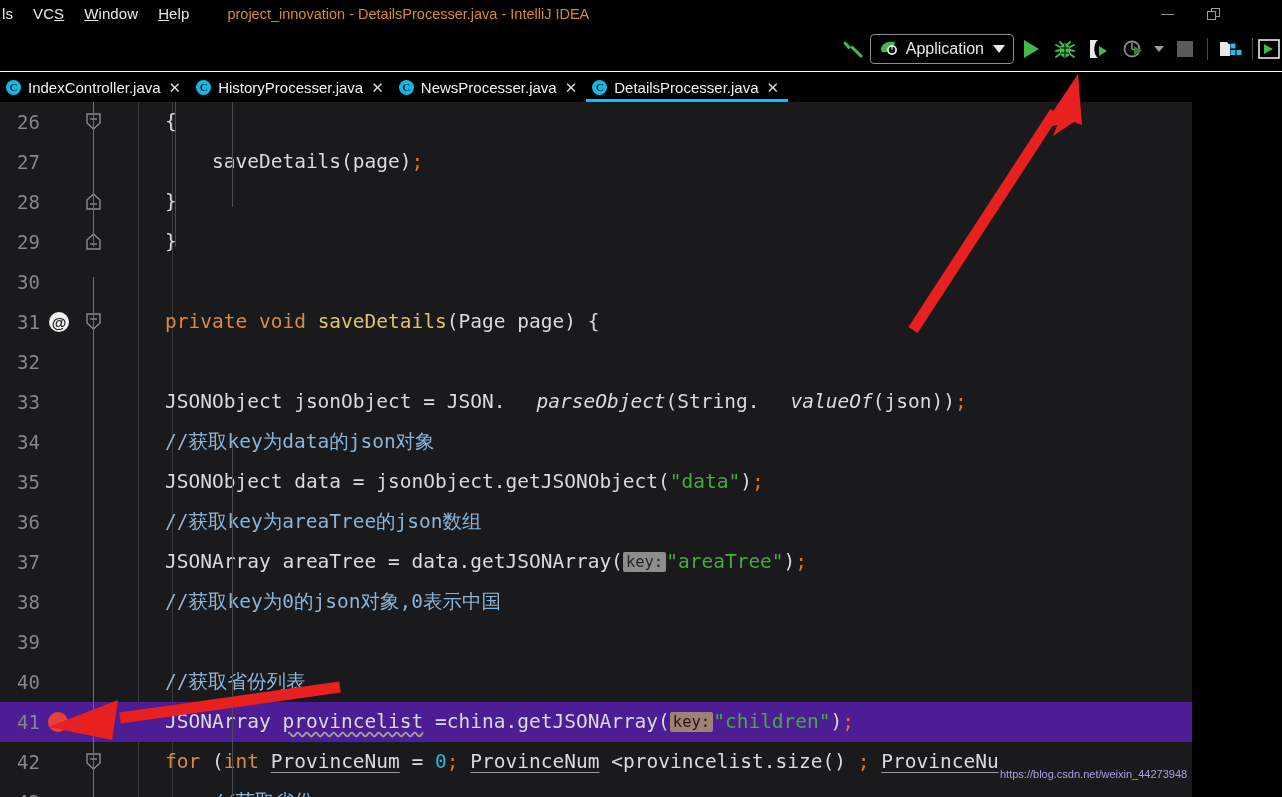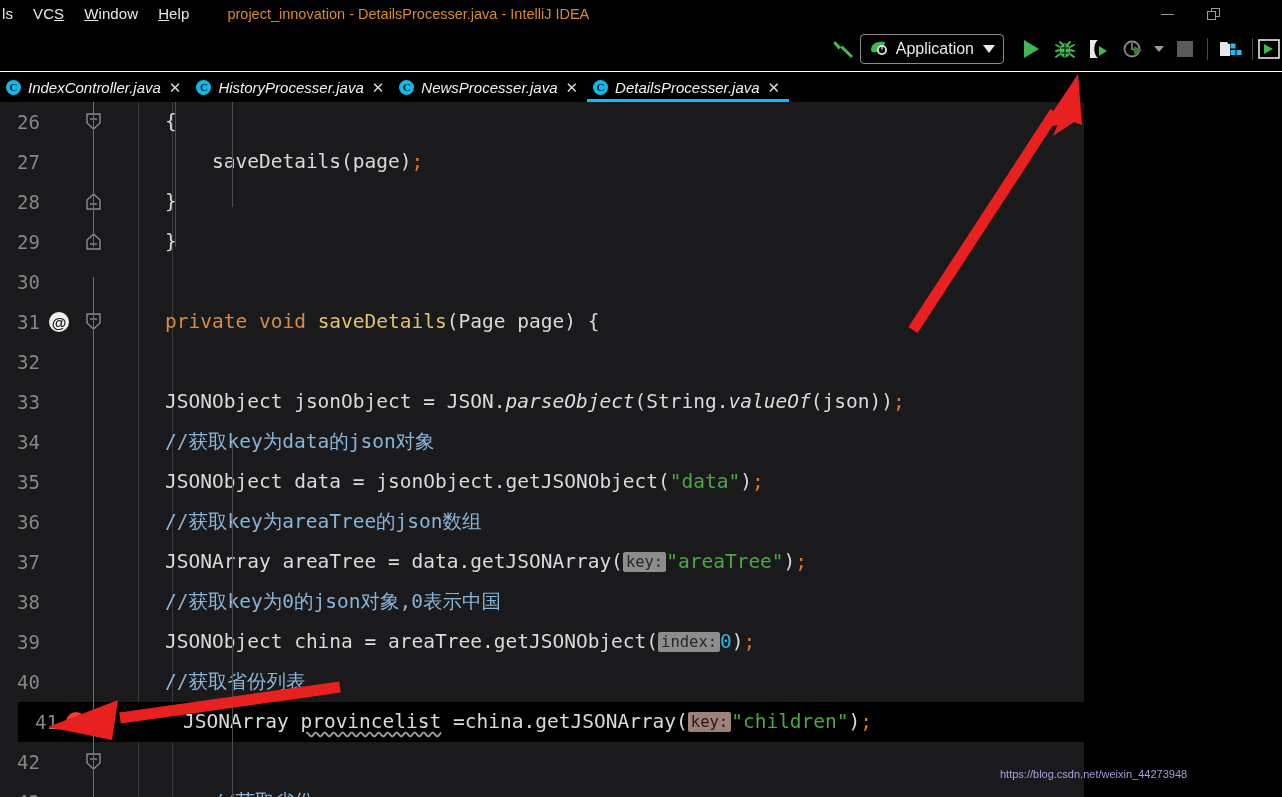--- a/index.html
+++ b/index.html
@@ -97,21 +97,20 @@
     background: #4a4a4a;
     margin: 0 5px;
   }
   .run-config {
     display: flex; align-items: center;
     gap: 7px;
     height: 28px;
     padding: 0 8px 0 8px;
     border: 1px solid #8c8c8c;
     border-radius: 4px;
-    margin-right: 10px;
     cursor: default;
   }
   .run-config .rc-label {
     color: #e9e9e9;
     font-size: 16px;
     white-space: nowrap;
   }
   .caret-dn {
     width: 0; height: 0;
     border-left: 6px solid transparent;
@@ -145,21 +144,20 @@
   .tab.active::after {
     content: "";
     position: absolute; left: 0; right: 0; bottom: 0;
     height: 3px;
     background: #00c3ff;
   }
   .tab-label {
     color: #f0f0f0;
     font-size: 15px;
     white-space: nowrap;
-    font-style: italic;
   }
   .java-ic {
     width: 15px; height: 15px; border-radius: 50%;
     background: #14b8e8;
     color: #0a2230;
     font-size: 11px;
     font-weight: bold;
     display: flex; align-items: center; justify-content: center;
     font-family: "Liberation Serif", serif;
     flex: 0 0 auto;
@@ -168,21 +166,21 @@
     color: #d8d8d8;
     font-size: 15px;
     line-height: 1;
     margin-left: 1px;
     cursor: default;
   }
 
   
   .editor {
     position: absolute; left: 0; top: 102px;
-    width: 1084px; height: 695px;
+    width: 1192px; height: 695px;
     background: #1a1a1c;
     overflow: hidden;
   }
   .gutter {
     position: absolute; left: 0; top: 0;
     width: 138px; height: 695px;
     background: #1a1a1c;
     border-right: 1px solid #3a3a3c;
   }
   .gutter-sep2 {
@@ -192,21 +190,21 @@
   }
   .code-area {
     position: absolute; left: 0; top: 0;
     width: 1282px; height: 695px;
   }
   .line {
     position: relative;
     height: 40px;
     box-sizing: border-box;
   }
-  .line.hl { background: #000000; margin-left: 18px; }
+  .line.hl { background: #4c1d95; }
   .ln {
     position: absolute; left: 0; top: 0;
     width: 40px;
     text-align: right;
     color: #868789;
     font-family: "DejaVu Sans Mono", monospace;
     font-size: 19px;
     line-height: 40px;
   }
   .code {
@@ -218,21 +216,21 @@
     color: #d9dadb;
   }
 
   
   .kw   { color: #d98a46; }
   .meth { color: #e2c36a; margin-top: 20px; }
   .str  { color: #4aa843; }
   .num  { color: #25b8e0; }
   .cmt  { color: #8ab4d8; }
   .punc { color: #d9782d; }
-  .ital { font-style: italic; }
+  .ital { font-style: italic; margin-left: 31px; }
   .ul   { text-decoration: underline; text-decoration-color: #9a9a9a; text-underline-offset: 4px; }
   .squig {
     text-decoration: underline;
     text-decoration-style: wavy;
     text-decoration-color: #a0a0a0;
     text-underline-offset: 3px;
   }
   .hint {
     background: #8d8d8d;
     color: #26272a;
@@ -511,37 +509,37 @@
         <div class="line">
           <div class="ln">37</div>
           <div class="code"><span>JSONArray areaTree = data.getJSONArray(</span><span class="hint">key:</span><span class="str">"areaTree"</span><span>)</span><span class="punc">;</span></div>
         </div>
         <div class="line">
           <div class="ln">38</div>
           <div class="code"><span class="cmt">//获取key为0的json对象,0表示中国</span></div>
         </div>
         <div class="line">
           <div class="ln">39</div>
-          <div class="code"><span>JSONObject china = areaTree.getJSONObject(</span><span class="hint">index:</span><span class="num">0</span><span>)</span><span class="punc">;</span></div>
         </div>
         <div class="line">
           <div class="ln">40</div>
           <div class="code"><span class="cmt">//获取省份列表</span></div>
         </div>
         <div class="line hl">
           <div class="ln">41</div>
           <div class="breakpoint"></div>
           <div class="code"><span>JSONArray </span><span class="squig">provincelist</span><span> =china.getJSONArray(</span><span class="hint">key:</span><span class="str">"children"</span><span>)</span><span class="punc">;</span></div>
         </div>
         <div class="line">
           <div class="ln">42</div>
           <div class="fold"><svg width="17" height="17" viewBox="0 0 17 17">
               <path d="M2 1 H15 V10 L8.5 16 L2 10 Z" fill="none" stroke="#8a8b8d" stroke-width="1.4"></path>
               <line x1="5" y1="6" x2="12" y2="6" stroke="#8a8b8d" stroke-width="1.4"></line>
             </svg></div>
+          <div class="code"><span class="kw">for </span><span>(</span><span class="kw">int </span><span class="ul">ProvinceNum</span><span> = </span><span class="num">0</span><span class="punc">;</span><span> </span><span class="ul">ProvinceNum</span><span> &lt;provincelist.size() </span><span class="punc">;</span><span> </span><span class="ul">ProvinceNu</span></div>
         </div>
         <div class="line">
           <div class="ln">43</div>
           <div class="code"><span class="cmt">    //获取省份</span></div>
         </div>
         <div class="indent-guide" style="left: 232px; top: 0px; height: 105px;"></div>
         <div class="indent-guide" style="left: 175px; top: 0px; height: 145px;"></div>
         <div class="indent-guide" style="left: 232px; top: 340px; height: 455px;"></div>
       </div>
   <div class="fold-line" style="top: 0px; height: 145px;"></div>

